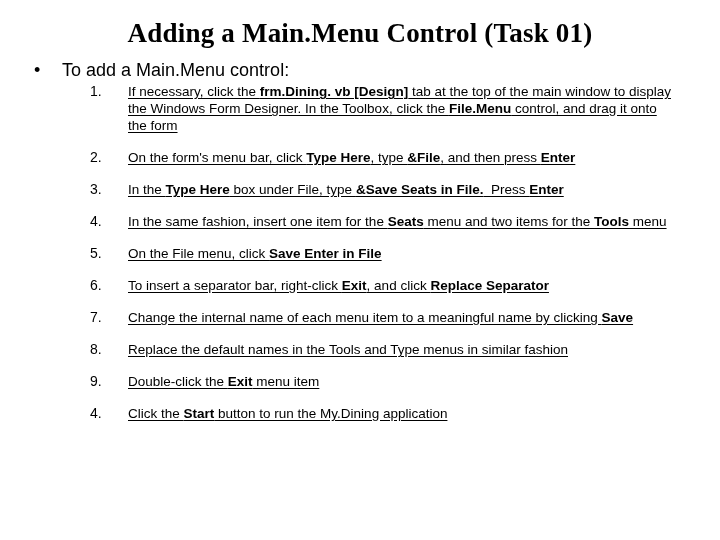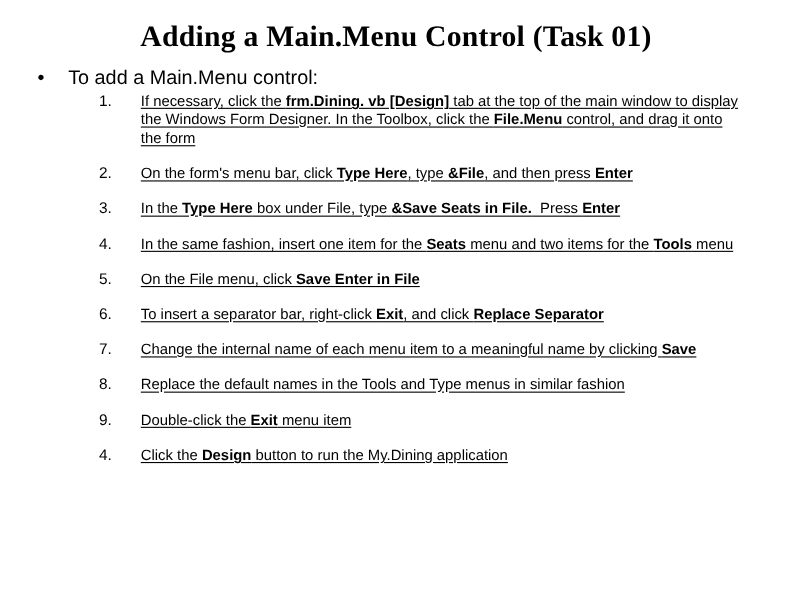--- a/index.html
+++ b/index.html
@@ -113,16 +113,16 @@
     <li>
       <span class="num">8.</span>
       <span class="step-text">Replace the default names in the Tools and Type menus in similar fashion</span>
     </li>
     <li>
       <span class="num">9.</span>
       <span class="step-text">Double-click the <span class="b">Exit</span> menu item</span>
     </li>
     <li>
       <span class="num">4.</span>
-      <span class="step-text">Click the <span class="b">Design</span> button to run the My.Dining application</span>
+      <span class="step-text">Click the <span class="b">Start</span> button to run the My.Dining application</span>
     </li>
   </ol>
 </div>
 
 </body></html>

